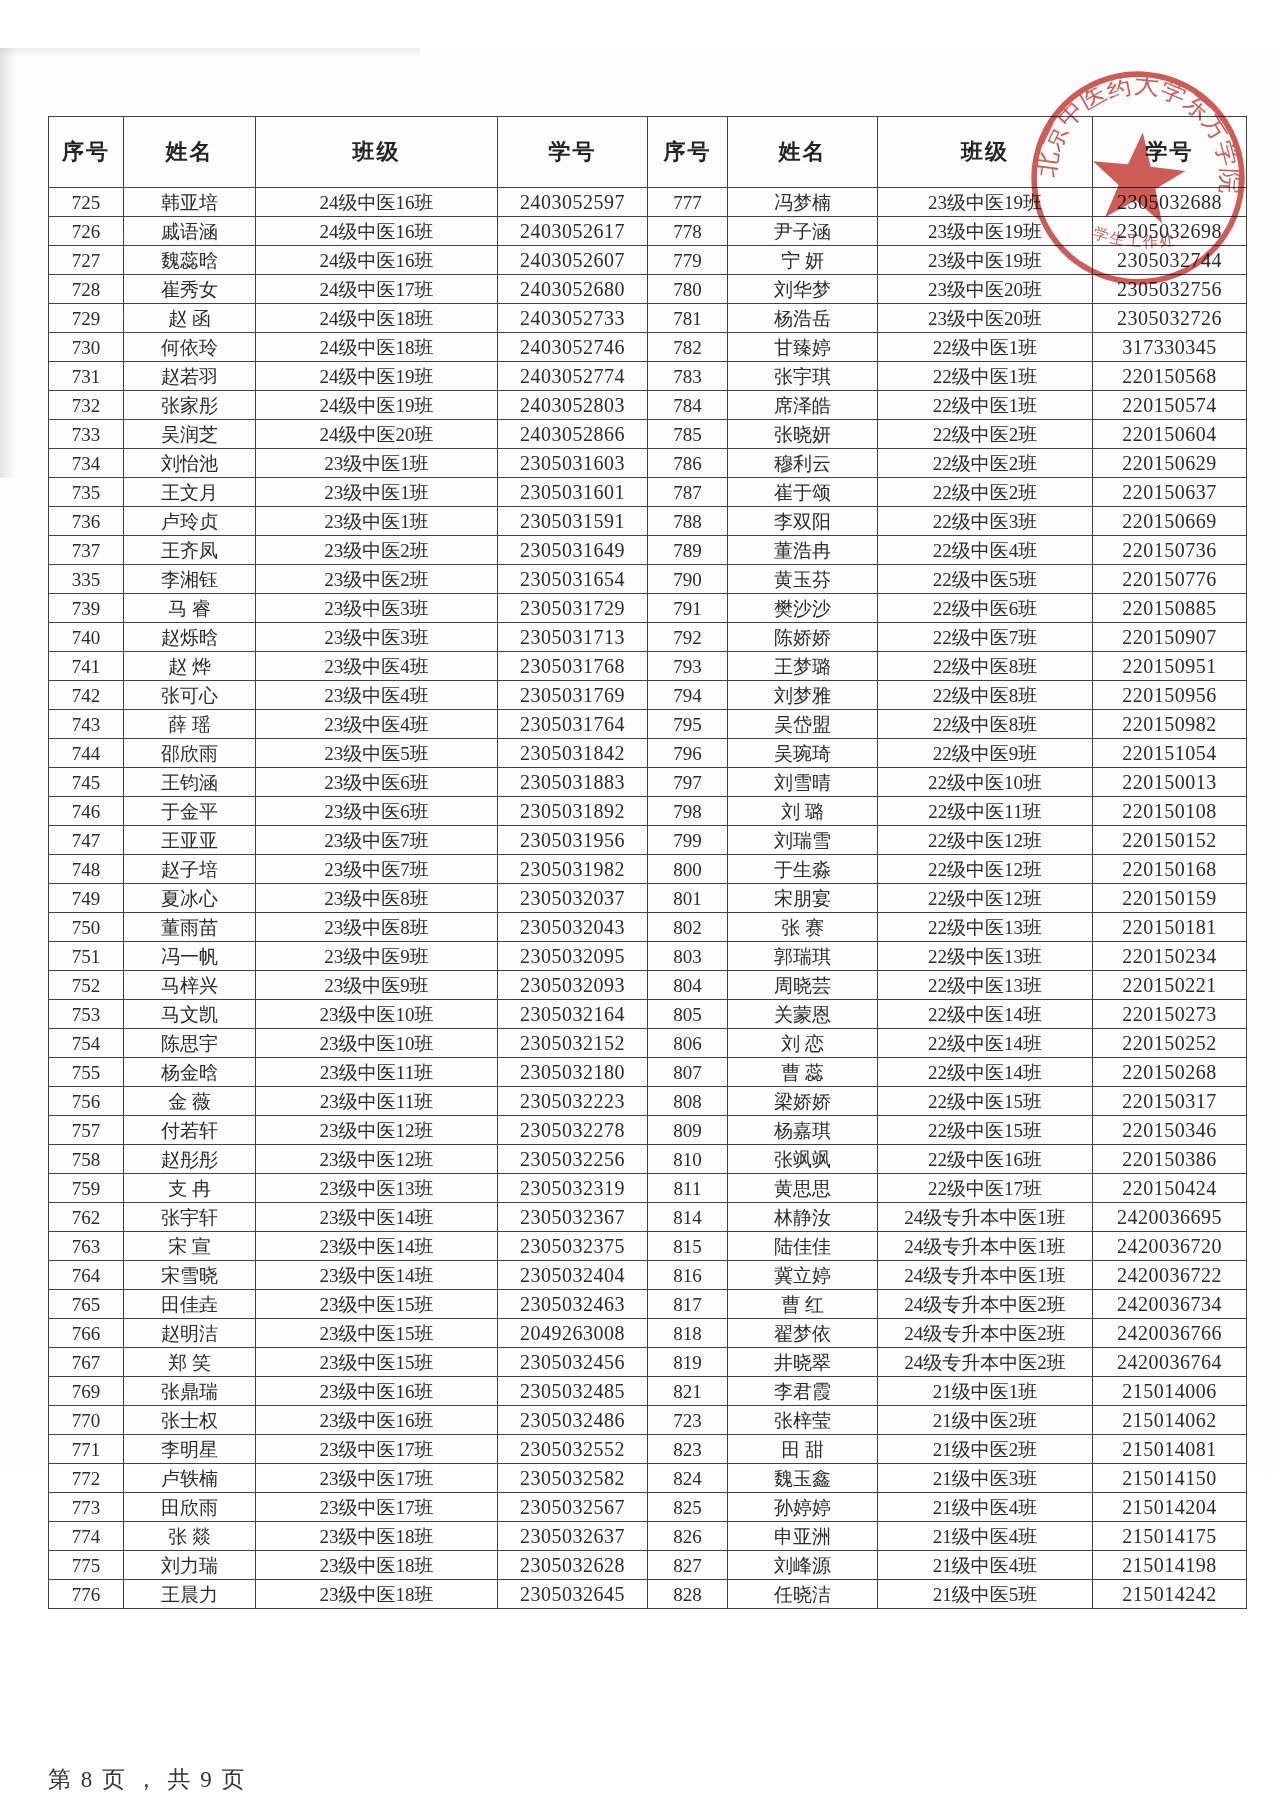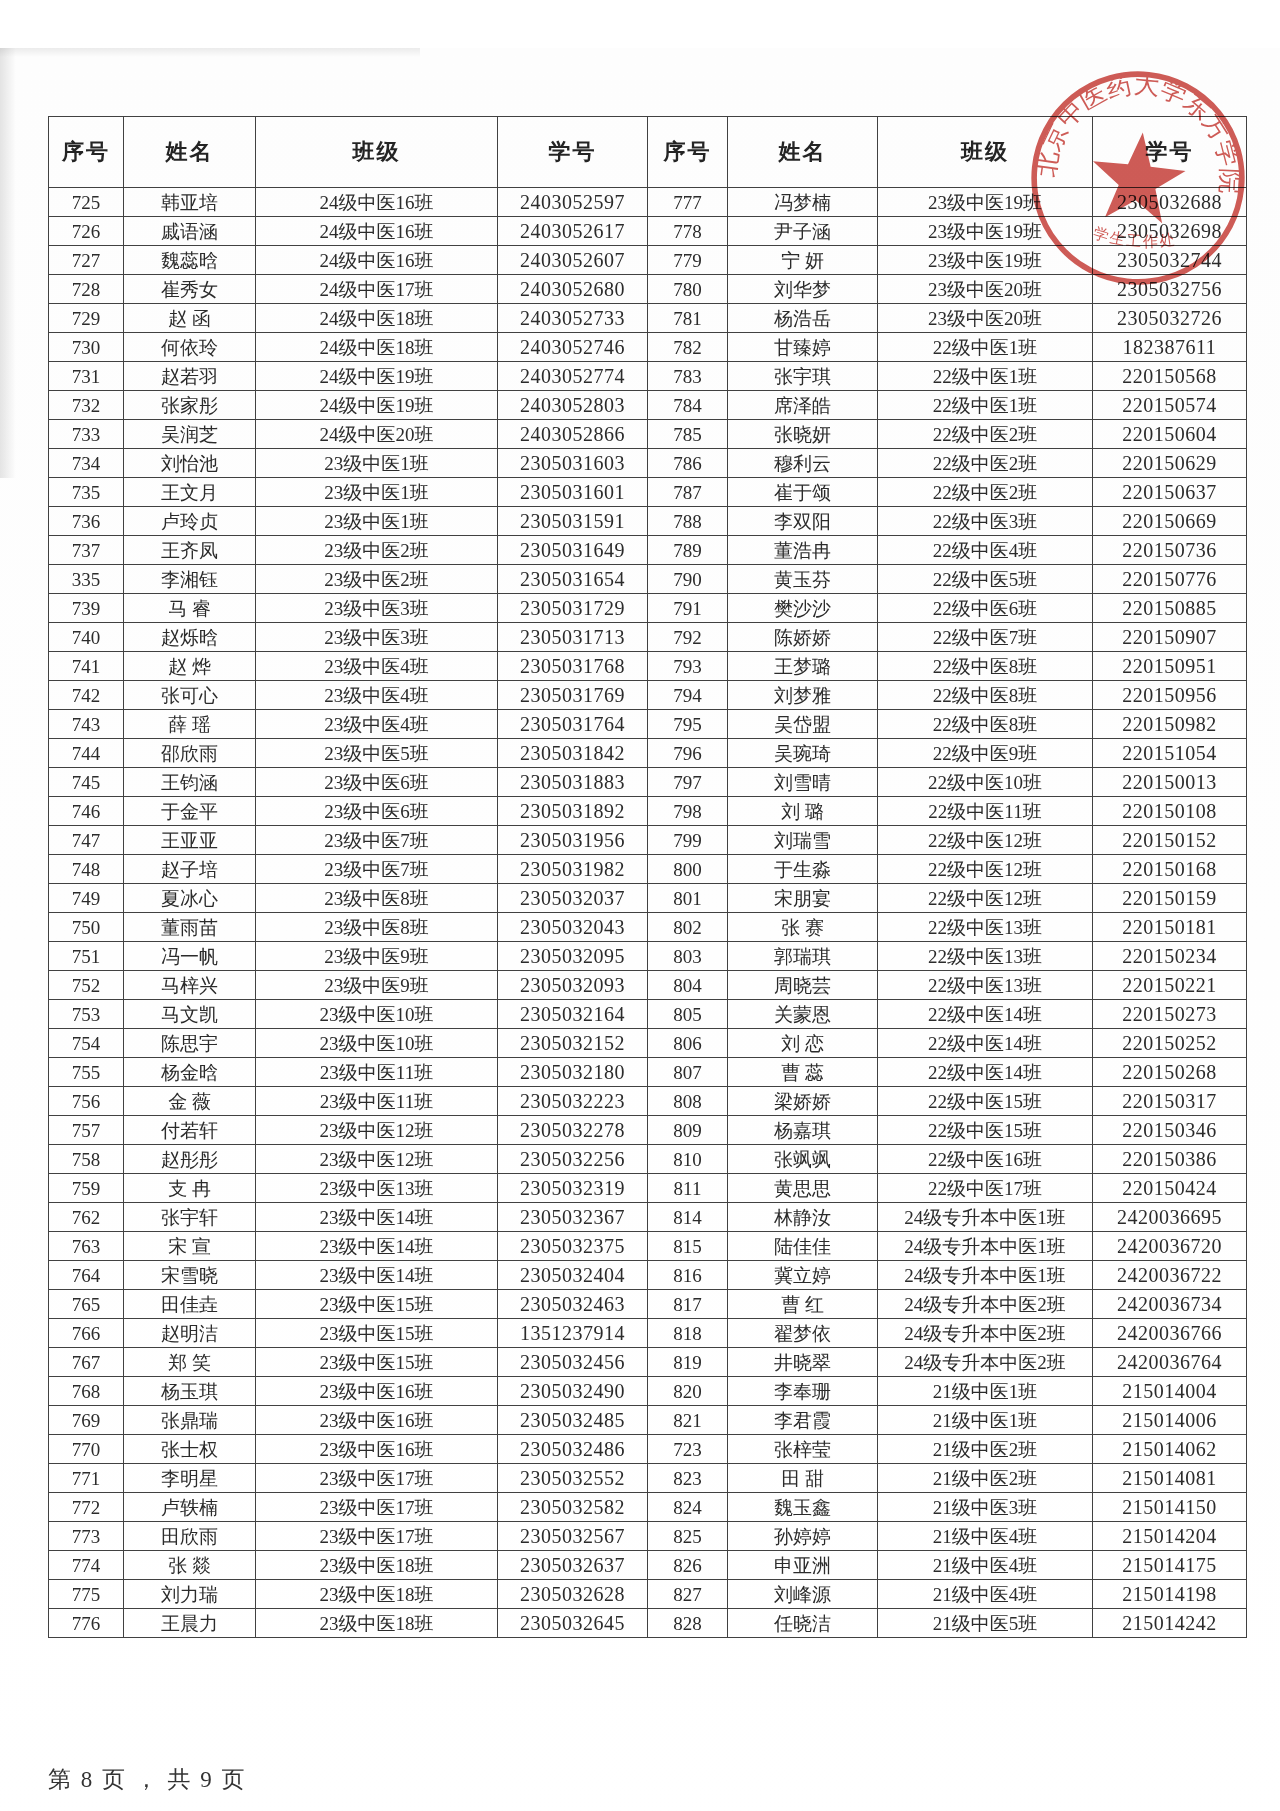--- a/index.html
+++ b/index.html
@@ -129,21 +129,21 @@
           <td class="cid">2305032726</td>
         </tr>
         <tr>
           <td class="cno">730</td>
           <td class="cname">何依玲</td>
           <td class="ccls">24级中医18班</td>
           <td class="cid">2403052746</td>
           <td class="cno">782</td>
           <td class="cname">甘臻婷</td>
           <td class="ccls">22级中医1班</td>
-          <td class="cid">182387611</td>
+          <td class="cid">317330345</td>
         </tr>
         <tr>
           <td class="cno">731</td>
           <td class="cname">赵若羽</td>
           <td class="ccls">24级中医19班</td>
           <td class="cid">2403052774</td>
           <td class="cno">783</td>
           <td class="cname">张宇琪</td>
           <td class="ccls">22级中医1班</td>
           <td class="cid">220150568</td>
@@ -465,45 +465,35 @@
           <td class="cid">2305032463</td>
           <td class="cno">817</td>
           <td class="cname">曹 红</td>
           <td class="ccls">24级专升本中医2班</td>
           <td class="cid">2420036734</td>
         </tr>
         <tr>
           <td class="cno">766</td>
           <td class="cname">赵明洁</td>
           <td class="ccls">23级中医15班</td>
-          <td class="cid">1351237914</td>
+          <td class="cid">2049263008</td>
           <td class="cno">818</td>
           <td class="cname">翟梦依</td>
           <td class="ccls">24级专升本中医2班</td>
           <td class="cid">2420036766</td>
         </tr>
         <tr>
           <td class="cno">767</td>
           <td class="cname">郑 笑</td>
           <td class="ccls">23级中医15班</td>
           <td class="cid">2305032456</td>
           <td class="cno">819</td>
           <td class="cname">井晓翠</td>
           <td class="ccls">24级专升本中医2班</td>
           <td class="cid">2420036764</td>
-        </tr>
-        <tr>
-          <td class="cno">768</td>
-          <td class="cname">杨玉琪</td>
-          <td class="ccls">23级中医16班</td>
-          <td class="cid">2305032490</td>
-          <td class="cno">820</td>
-          <td class="cname">李奉珊</td>
-          <td class="ccls">21级中医1班</td>
-          <td class="cid">215014004</td>
         </tr>
         <tr>
           <td class="cno">769</td>
           <td class="cname">张鼎瑞</td>
           <td class="ccls">23级中医16班</td>
           <td class="cid">2305032485</td>
           <td class="cno">821</td>
           <td class="cname">李君霞</td>
           <td class="ccls">21级中医1班</td>
           <td class="cid">215014006</td>

